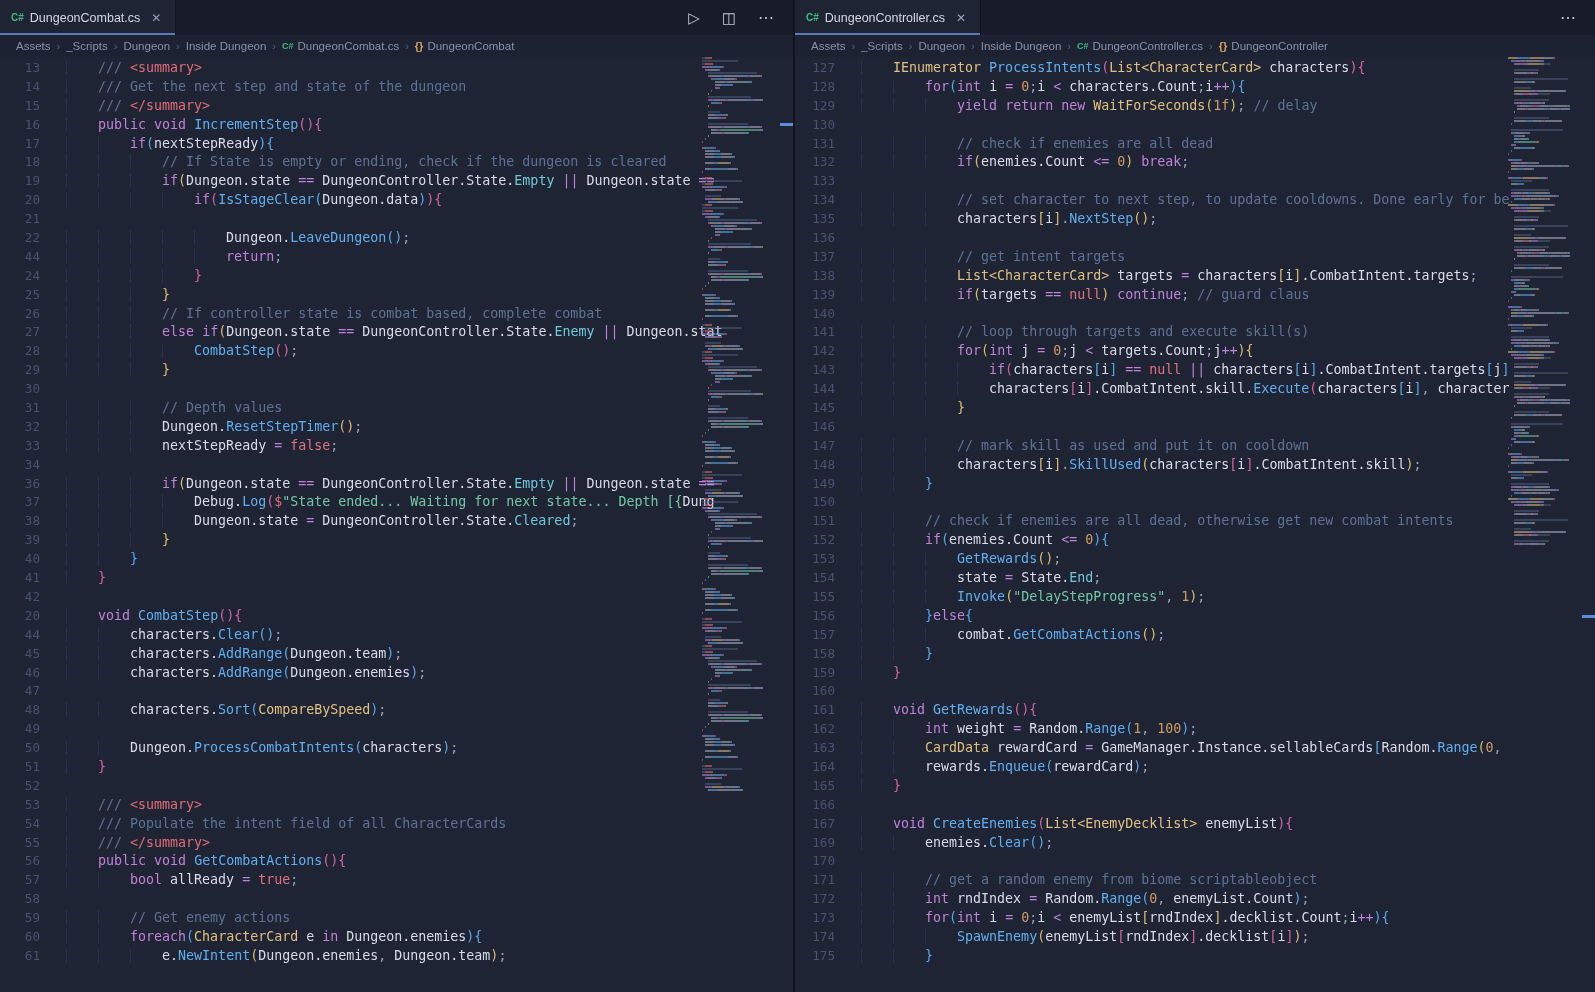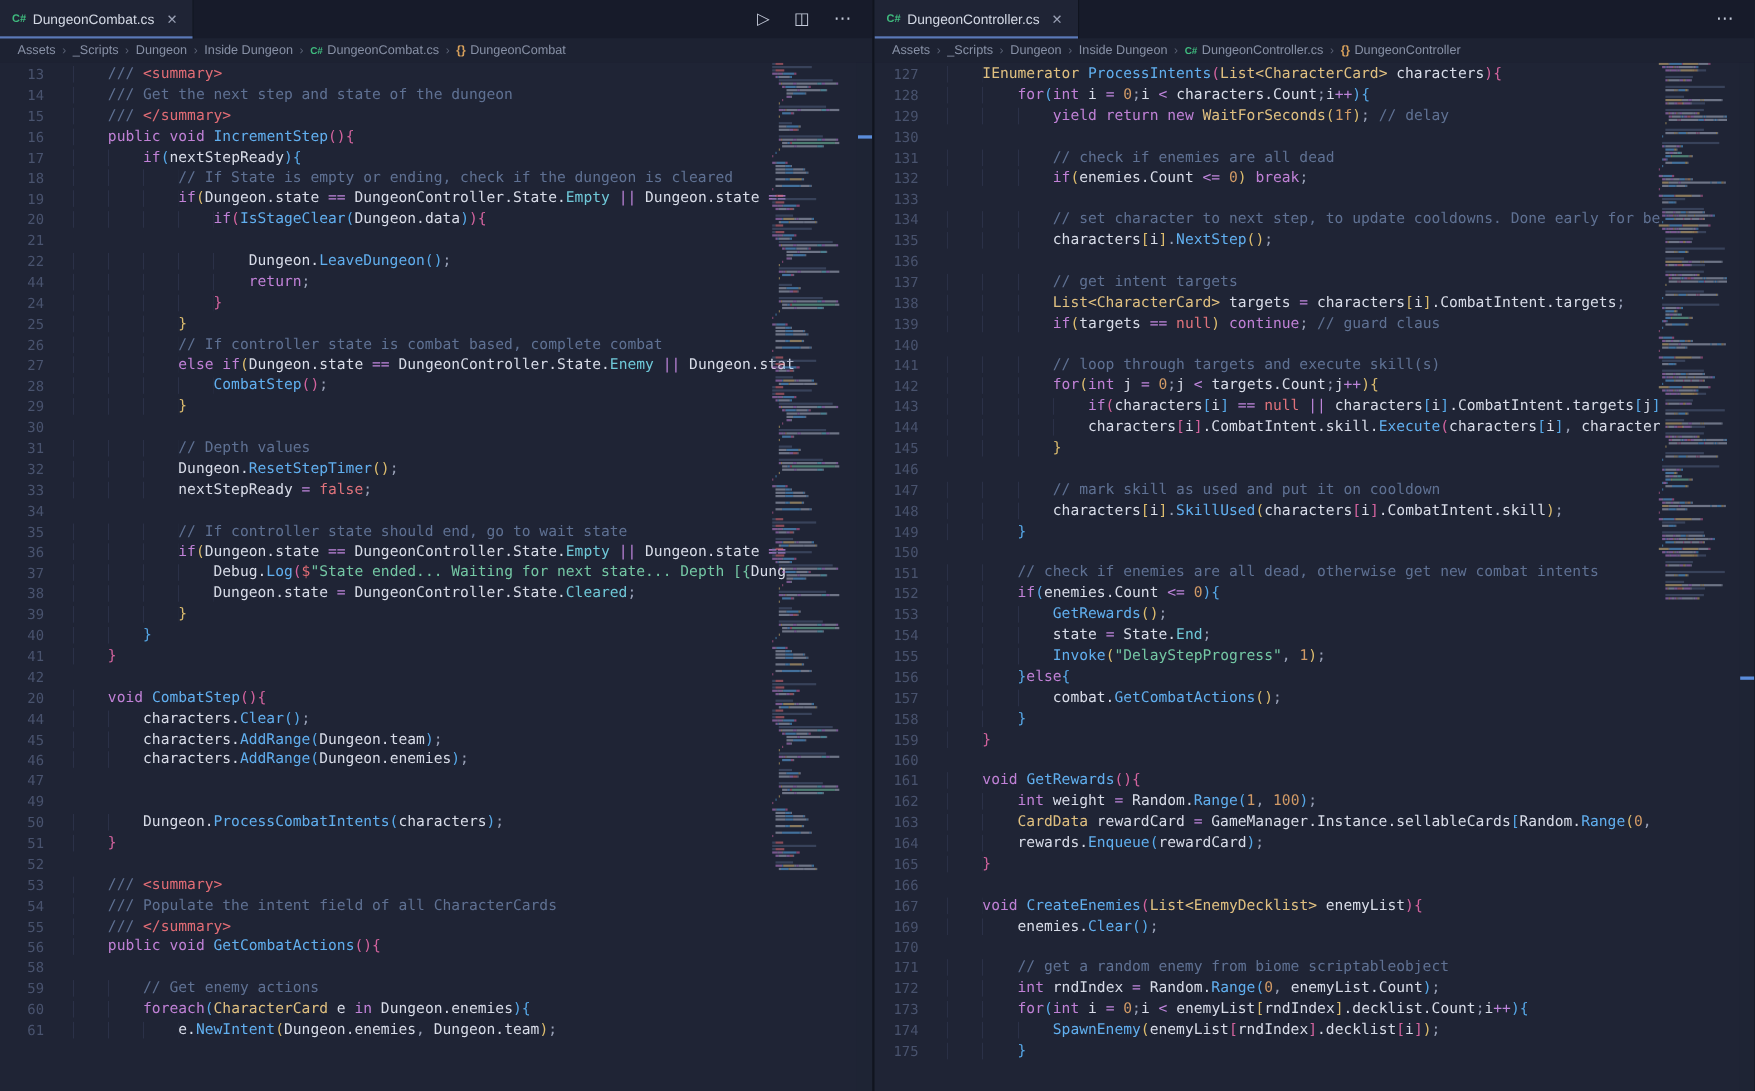--- a/index.html
+++ b/index.html
@@ -118,41 +118,42 @@
           <div class="line"><span class="ln">25</span><span class="code"><span class="t-ws">            </span><span class="t-bg">}</span></span></div>
           <div class="line"><span class="ln">26</span><span class="code"><span class="t-ws">            </span><span class="t-cm">// If controller state is combat based, complete combat</span></span></div>
           <div class="line"><span class="ln">27</span><span class="code"><span class="t-ws">            </span><span class="t-kw">else</span><span class="t-id"> </span><span class="t-kw">if</span><span class="t-bg">(</span><span class="t-id">Dungeon.state</span><span class="t-op"> == </span><span class="t-id">DungeonController.State.</span><span class="t-en">Enemy</span><span class="t-op"> || </span><span class="t-id">Dungeon.stat</span></span></div>
           <div class="line"><span class="ln">28</span><span class="code"><span class="t-ws">                </span><span class="t-fn">CombatStep</span><span class="t-bp">()</span><span class="t-pn">;</span></span></div>
           <div class="line"><span class="ln">29</span><span class="code"><span class="t-ws">            </span><span class="t-bg">}</span></span></div>
           <div class="line"><span class="ln">30</span><span class="code"></span></div>
           <div class="line"><span class="ln">31</span><span class="code"><span class="t-ws">            </span><span class="t-cm">// Depth values</span></span></div>
           <div class="line"><span class="ln">32</span><span class="code"><span class="t-ws">            </span><span class="t-id">Dungeon.</span><span class="t-fn">ResetStepTimer</span><span class="t-bg">()</span><span class="t-pn">;</span></span></div>
           <div class="line"><span class="ln">33</span><span class="code"><span class="t-ws">            </span><span class="t-id">nextStepReady</span><span class="t-op"> = </span><span class="t-bo">false</span><span class="t-pn">;</span></span></div>
           <div class="line"><span class="ln">34</span><span class="code"></span></div>
-          <div class="line"><span class="ln">35</span><span class="code"><span class="t-ws">            </span><span class="t-cm">// If controller state should end, go to wait state</span></span></div>
           <div class="line"><span class="ln">36</span><span class="code"><span class="t-ws">            </span><span class="t-kw">if</span><span class="t-bg">(</span><span class="t-id">Dungeon.state</span><span class="t-op"> == </span><span class="t-id">DungeonController.State.</span><span class="t-en">Empty</span><span class="t-op"> || </span><span class="t-id">Dungeon.state</span><span class="t-op"> ==</span></span></div>
           <div class="line"><span class="ln">37</span><span class="code"><span class="t-ws">                </span><span class="t-id">Debug.</span><span class="t-fn">Log</span><span class="t-bp">(</span><span class="t-tg">$</span><span class="t-str">"State ended... Waiting for next state... Depth [{</span><span class="t-id">Dung</span></span></div>
           <div class="line"><span class="ln">38</span><span class="code"><span class="t-ws">                </span><span class="t-id">Dungeon.state</span><span class="t-op"> = </span><span class="t-id">DungeonController.State.</span><span class="t-en">Cleared</span><span class="t-pn">;</span></span></div>
           <div class="line"><span class="ln">39</span><span class="code"><span class="t-ws">            </span><span class="t-bg">}</span></span></div>
           <div class="line"><span class="ln">40</span><span class="code"><span class="t-ws">        </span><span class="t-bb">}</span></span></div>
           <div class="line"><span class="ln">41</span><span class="code"><span class="t-ws">    </span><span class="t-bp">}</span></span></div>
           <div class="line"><span class="ln">42</span><span class="code"></span></div>
           <div class="line"><span class="ln">20</span><span class="code"><span class="t-ws">    </span><span class="t-kw">void</span><span class="t-id"> </span><span class="t-fn">CombatStep</span><span class="t-bp">(){</span></span></div>
           <div class="line"><span class="ln">44</span><span class="code"><span class="t-ws">        </span><span class="t-id">characters.</span><span class="t-fn">Clear</span><span class="t-bb">()</span><span class="t-pn">;</span></span></div>
           <div class="line"><span class="ln">45</span><span class="code"><span class="t-ws">        </span><span class="t-id">characters.</span><span class="t-fn">AddRange</span><span class="t-bb">(</span><span class="t-id">Dungeon.team</span><span class="t-bb">)</span><span class="t-pn">;</span></span></div>
           <div class="line"><span class="ln">46</span><span class="code"><span class="t-ws">        </span><span class="t-id">characters.</span><span class="t-fn">AddRange</span><span class="t-bb">(</span><span class="t-id">Dungeon.enemies</span><span class="t-bb">)</span><span class="t-pn">;</span></span></div>
           <div class="line"><span class="ln">47</span><span class="code"></span></div>
+          <div class="line"><span class="ln">48</span><span class="code"><span class="t-ws">        </span><span class="t-id">characters.</span><span class="t-fn">Sort</span><span class="t-bb">(</span><span class="t-ty">CompareBySpeed</span><span class="t-bb">)</span><span class="t-pn">;</span></span></div>
           <div class="line"><span class="ln">49</span><span class="code"></span></div>
           <div class="line"><span class="ln">50</span><span class="code"><span class="t-ws">        </span><span class="t-id">Dungeon.</span><span class="t-fn">ProcessCombatIntents</span><span class="t-bb">(</span><span class="t-id">characters</span><span class="t-bb">)</span><span class="t-pn">;</span></span></div>
           <div class="line"><span class="ln">51</span><span class="code"><span class="t-ws">    </span><span class="t-bp">}</span></span></div>
           <div class="line"><span class="ln">52</span><span class="code"></span></div>
           <div class="line"><span class="ln">53</span><span class="code"><span class="t-ws">    </span><span class="t-cm">/// </span><span class="t-tg">&lt;summary&gt;</span></span></div>
           <div class="line"><span class="ln">54</span><span class="code"><span class="t-ws">    </span><span class="t-cm">/// Populate the intent field of all CharacterCards</span></span></div>
           <div class="line"><span class="ln">55</span><span class="code"><span class="t-ws">    </span><span class="t-cm">/// </span><span class="t-tg">&lt;/summary&gt;</span></span></div>
           <div class="line"><span class="ln">56</span><span class="code"><span class="t-ws">    </span><span class="t-kw">public</span><span class="t-id"> </span><span class="t-kw">void</span><span class="t-id"> </span><span class="t-fn">GetCombatActions</span><span class="t-bp">(){</span></span></div>
+          <div class="line"><span class="ln">57</span><span class="code"><span class="t-ws">        </span><span class="t-kw">bool</span><span class="t-id"> allReady</span><span class="t-op"> = </span><span class="t-bo">true</span><span class="t-pn">;</span></span></div>
           <div class="line"><span class="ln">58</span><span class="code"></span></div>
           <div class="line"><span class="ln">59</span><span class="code"><span class="t-ws">        </span><span class="t-cm">// Get enemy actions</span></span></div>
           <div class="line"><span class="ln">60</span><span class="code"><span class="t-ws">        </span><span class="t-kw">foreach</span><span class="t-bb">(</span><span class="t-ty">CharacterCard</span><span class="t-id"> e </span><span class="t-kw">in</span><span class="t-id"> Dungeon.enemies</span><span class="t-bb">)</span><span class="t-bb">{</span></span></div>
           <div class="line"><span class="ln">61</span><span class="code"><span class="t-ws">            </span><span class="t-id">e.</span><span class="t-fn">NewIntent</span><span class="t-bg">(</span><span class="t-id">Dungeon.enemies</span><span class="t-pn">,</span><span class="t-id"> Dungeon.team</span><span class="t-bg">)</span><span class="t-pn">;</span></span></div>
         </div>
       <div class="minimap">
           <div class="mrow">
             <span style="width: 3.12px;"></span>
             <span class="m-cm" style="width: 3.12px;"></span>
             <span class="m-tg" style="width: 7.02px;"></span>

